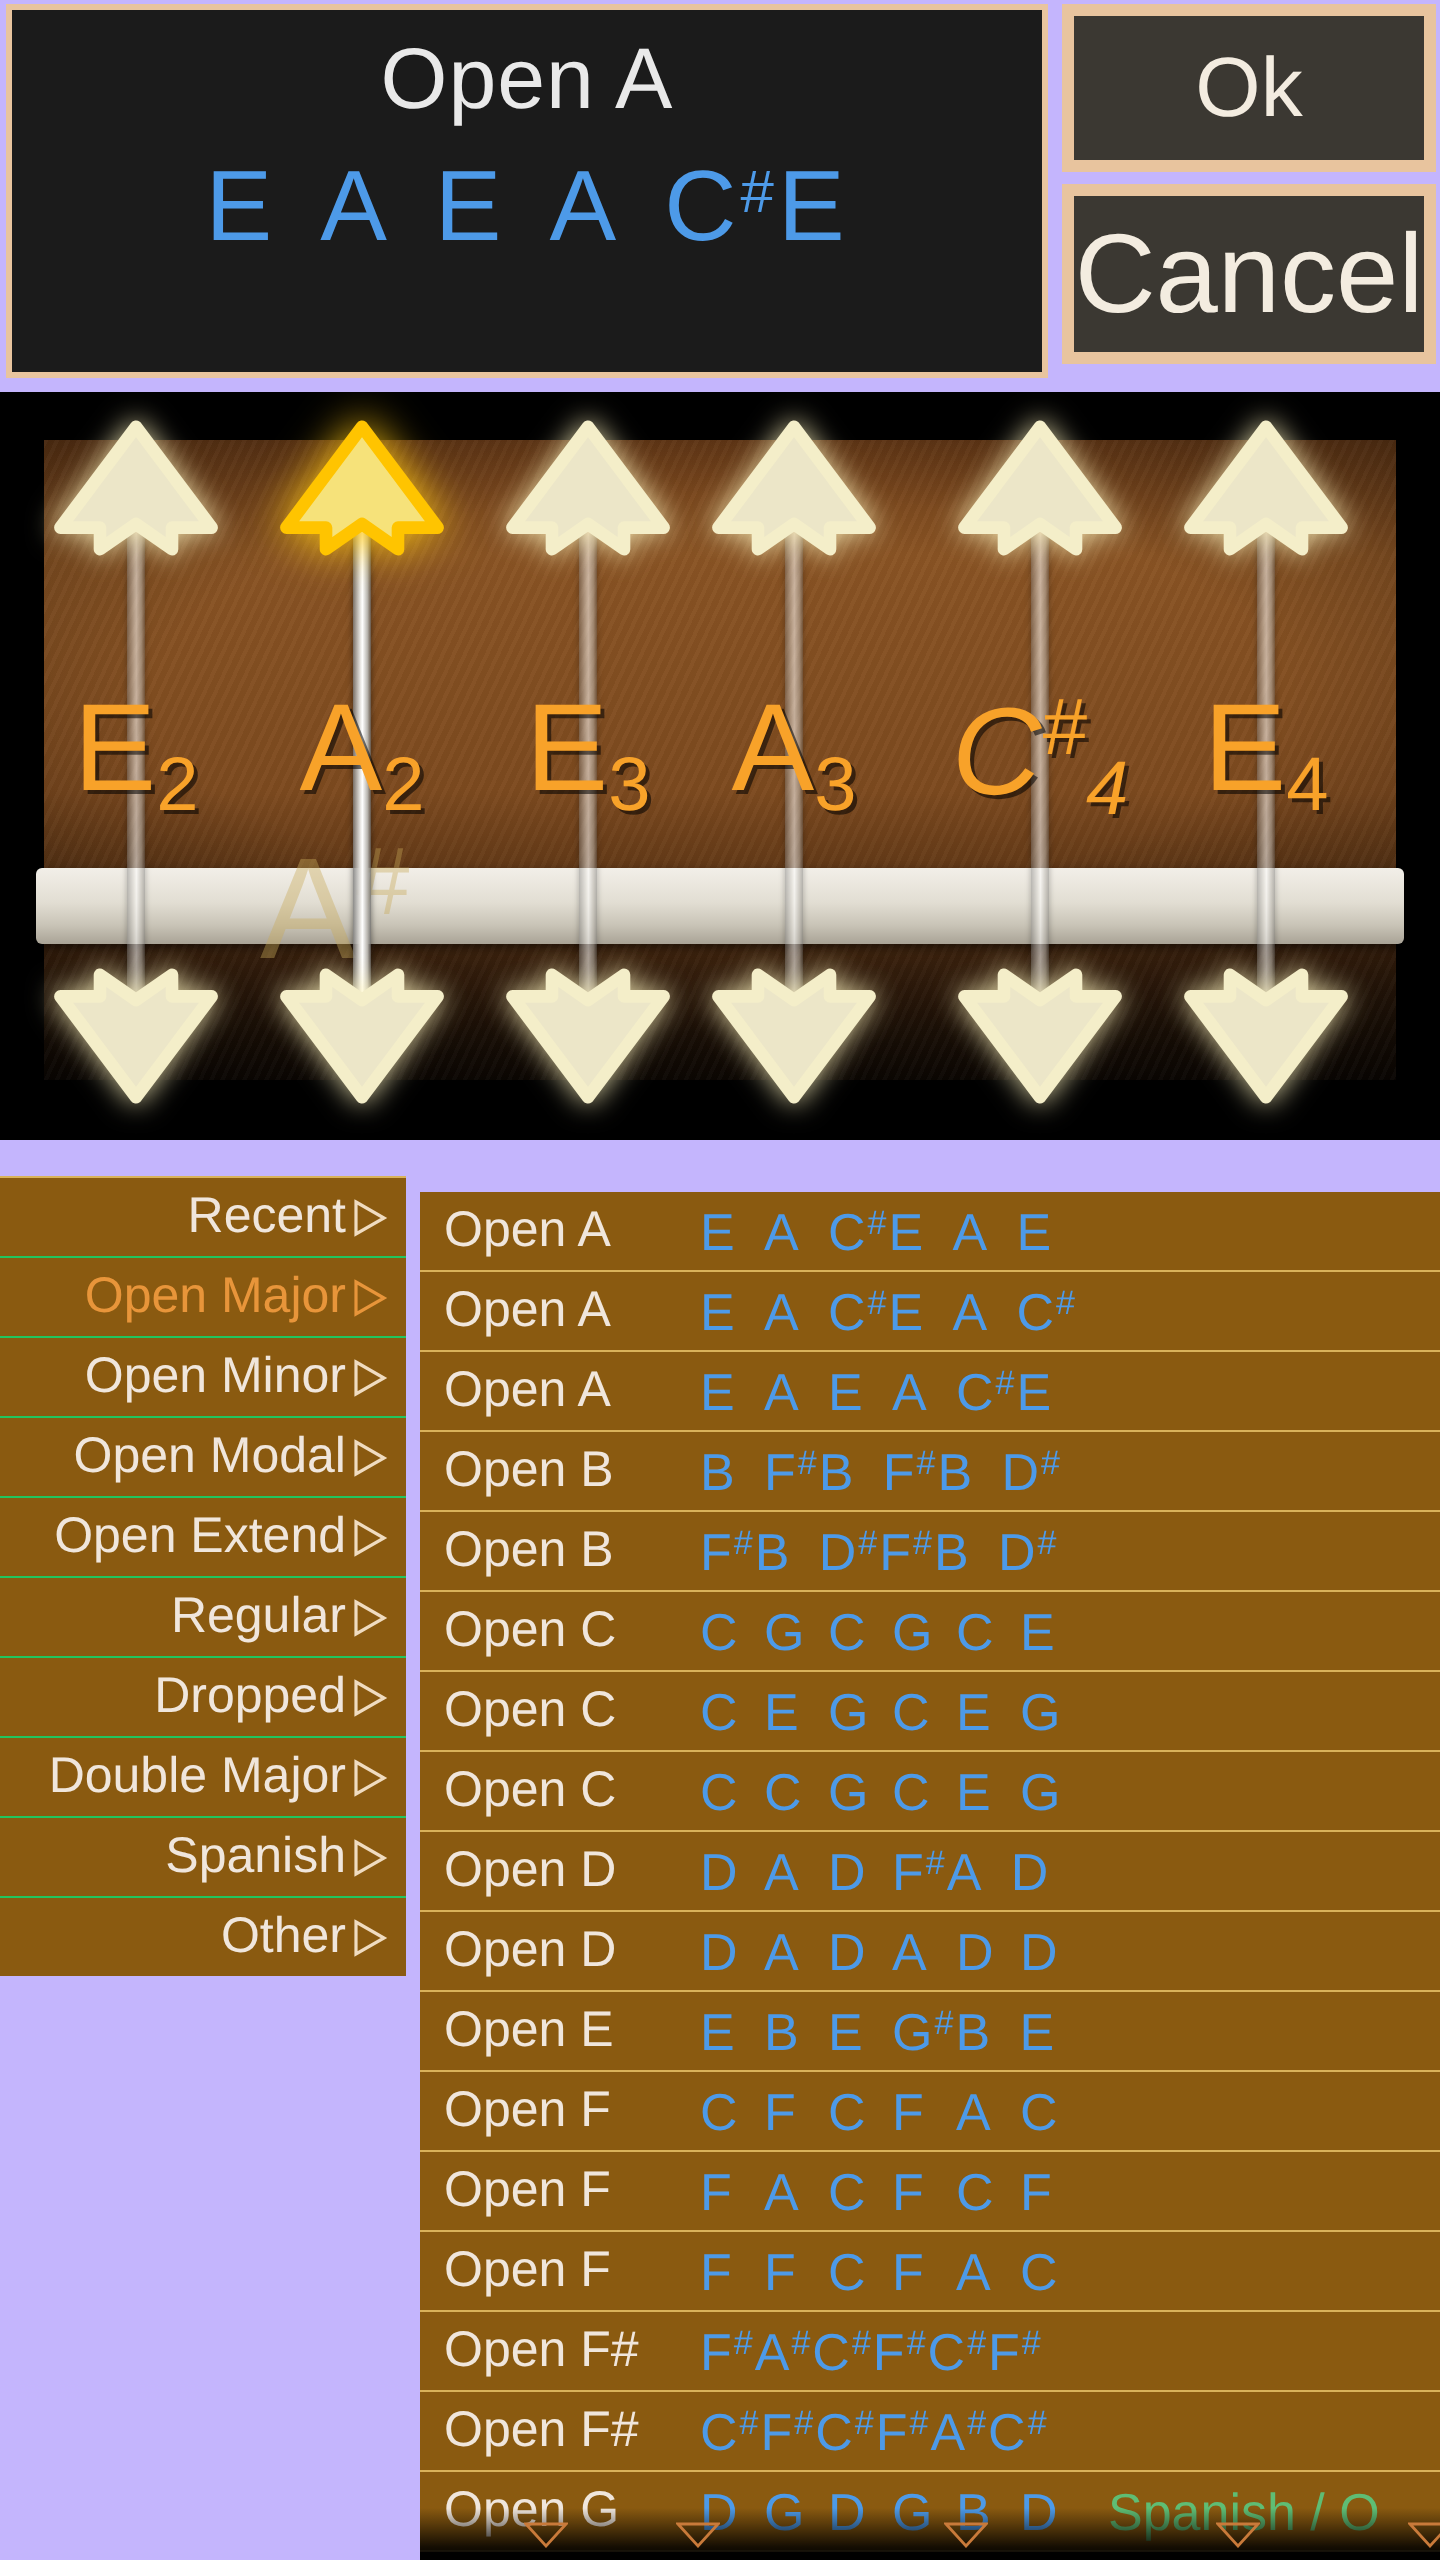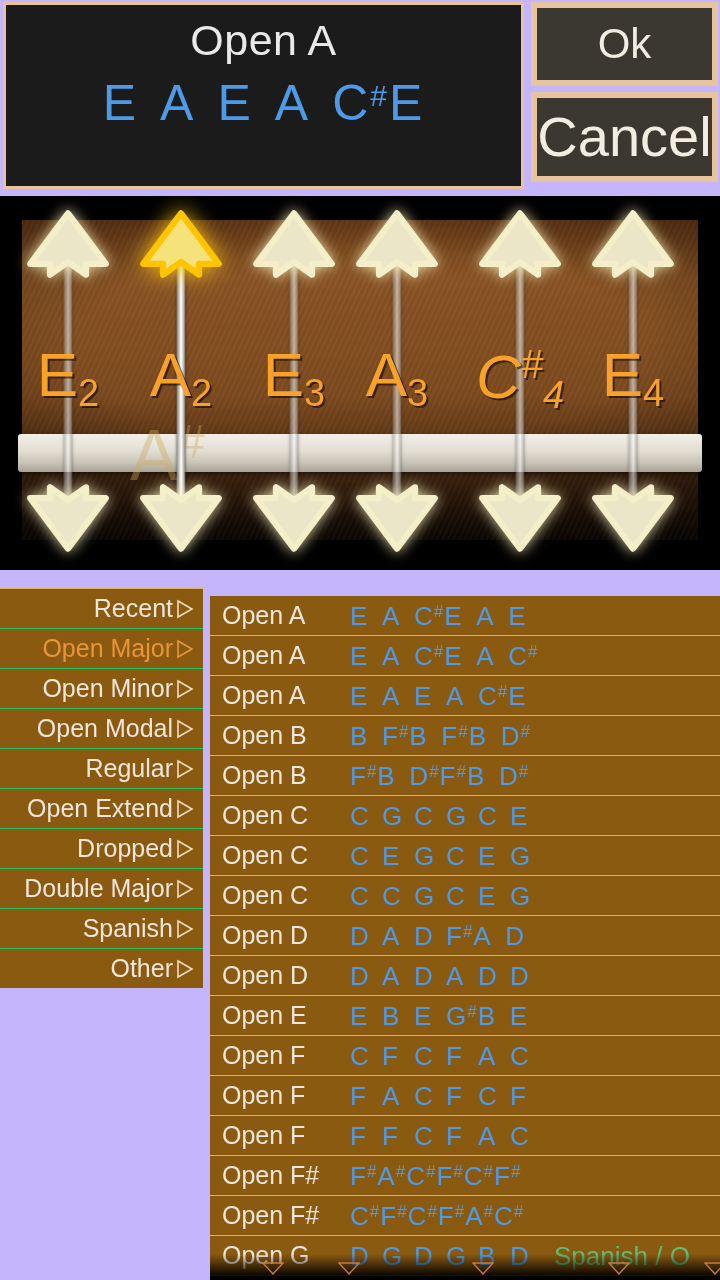--- a/index.html
+++ b/index.html
@@ -306,29 +306,29 @@
       </div>
       <div class="side-item">
         <div class="side-label">Open Modal</div>
         <div class="side-arrow">
           <svg width="22" height="22" viewBox="0 0 22 22">
             <path d="M5 3 L19 11 L5 19 Z" fill="none" stroke="#f0dcc0" stroke-width="1.6"></path>
           </svg>
         </div>
       </div>
       <div class="side-item">
+        <div class="side-label">Open Extend</div>
+        <div class="side-arrow">
+          <svg width="22" height="22" viewBox="0 0 22 22">
+            <path d="M5 3 L19 11 L5 19 Z" fill="none" stroke="#f0dcc0" stroke-width="1.6"></path>
+          </svg>
+        </div>
+      </div>
+      <div class="side-item">
         <div class="side-label">Regular</div>
-        <div class="side-arrow">
-          <svg width="22" height="22" viewBox="0 0 22 22">
-            <path d="M5 3 L19 11 L5 19 Z" fill="none" stroke="#f0dcc0" stroke-width="1.6"></path>
-          </svg>
-        </div>
-      </div>
-      <div class="side-item">
-        <div class="side-label">Open Extend</div>
         <div class="side-arrow">
           <svg width="22" height="22" viewBox="0 0 22 22">
             <path d="M5 3 L19 11 L5 19 Z" fill="none" stroke="#f0dcc0" stroke-width="1.6"></path>
           </svg>
         </div>
       </div>
       <div class="side-item">
         <div class="side-label">Dropped</div>
         <div class="side-arrow">
           <svg width="22" height="22" viewBox="0 0 22 22">

